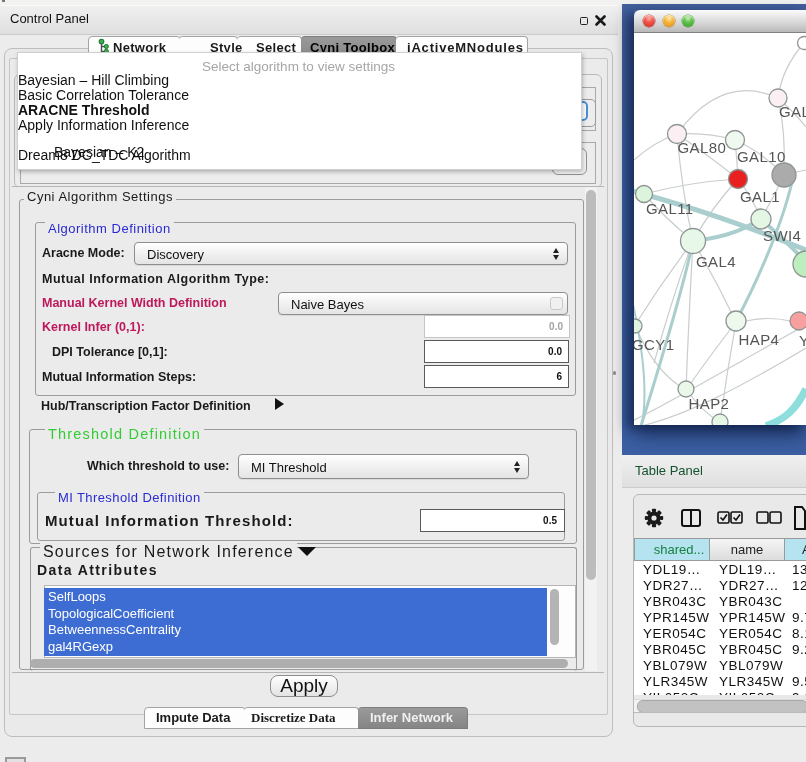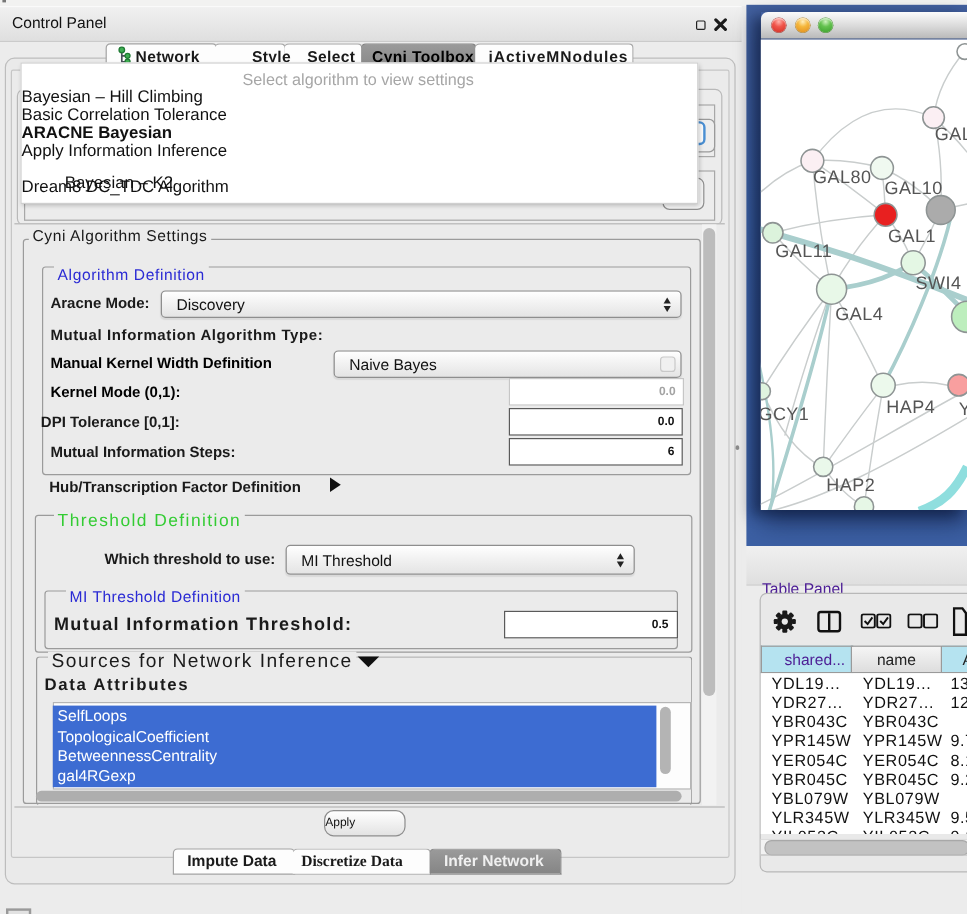--- a/index.html
+++ b/index.html
@@ -1,19 +1,19 @@
 <!DOCTYPE html>
 <html><head>
 <meta charset="utf-8">
 <style>
   html,body{margin:0;padding:0;}
   body{width:806px;height:762px;background:#ececec;font-family:"Liberation Sans",sans-serif;position:relative;overflow:hidden;}
   .abs{position:absolute;}
   .lbl{position:absolute;font-weight:bold;font-size:12.5px;color:#1a1a1a;white-space:nowrap;}
-  .dis{color:#000000;}
+  .dis{color:#be185d;}
   .combo{position:absolute;border:1px solid #8e8e8e;border-radius:4px;background:linear-gradient(#ffffff, #f2f2f2 45%, #e4e4e4);box-shadow:0 1px 1px rgba(0,0,0,.08);}
   .combo .ctext{position:absolute;left:12px;top:50%;transform:translateY(-50%);font-size:13px;color:#111;white-space:nowrap;}
   .spin{position:absolute;right:7px;top:50%;transform:translateY(-50%);width:7px;height:12px;}
   .spin:before{content:"";position:absolute;left:0;top:0;border-left:3.5px solid transparent;border-right:3.5px solid transparent;border-bottom:5px solid #222;}
   .spin:after{content:"";position:absolute;left:0;bottom:0;border-left:3.5px solid transparent;border-right:3.5px solid transparent;border-top:5px solid #222;}
   .field{position:absolute;background:#fff;font-size:10px;font-weight:bold;color:#111;text-align:right;white-space:nowrap;}
   .group{position:absolute;border:1px solid #9b9b9b;border-radius:3px;}
   .glabel{position:absolute;font-size:12px;background:#ebebeb;padding:0 3px;white-space:nowrap;}
   .tab{position:absolute;background:#fdfdfd;border:1px solid #a3a3a3;border-radius:4px 4px 0 0;font-size:13px;color:#111;text-align:center;}
   .tabsel{background:linear-gradient(#9a9a9a,#858585);color:#f4f4f4;border-color:#7e7e7e;}
@@ -79,24 +79,24 @@
 
 <div class="lbl" style="left:42px;top:272px;letter-spacing:0.5px;">Mutual Information Algorithm Type:</div>
 <div class="combo" style="left:278px;top:268px;width:288px;height:21px;margin-top:24px;">
     <span class="ctext">Naive Bayes</span>
     <span class="spin"></span>
   </div>
 
 <div class="lbl dis" style="left:42px;top:296px;">Manual Kernel Width Definition</div>
 <div class="abs" style="left:550px;top:297px;width:11px;height:11px;background:#f0f0f0;border:1px solid #c9c9c9;border-radius:3px;"></div>
 
-<div class="lbl dis" style="left:42px;top:320px;">Kernel Mode (0,1):</div>
+<div class="lbl dis" style="left:42px;top:320px;">Kernel Infer (0,1):</div>
 <div class="field" style="left:424px;top:315px;width:138px;height:21px;border:1px solid #c6c6c6;line-height:21px;padding-right:6px;color:#a3a3a3;">0.0</div>
 
-<div class="lbl" style="left:34px;top:345px;">DPI Tolerance [0,1]:</div>
+<div class="lbl" style="left:52px;top:345px;">DPI Tolerance [0,1]:</div>
 <div class="field" style="left:424px;top:340px;width:137px;height:21px;border:1.5px solid #5a5a5a;line-height:21px;padding-right:6px;">0.0</div>
 
 <div class="lbl" style="left:42px;top:370px;">Mutual Information Steps:</div>
 <div class="field" style="left:424px;top:365px;width:137px;height:21px;border:1.5px solid #5a5a5a;line-height:21px;padding-right:6px;">6</div>
 
 <div class="lbl" style="left:41px;top:399px;">Hub/Transcription Factor Definition</div>
 <div class="abs" style="left:275px;top:398px;width:0;height:0;border-top:6px solid transparent;border-bottom:6px solid transparent;border-left:9px solid #111;"></div>
 
 <div class="group" style="left:29px;top:429px;width:546px;height:113px;"></div>
 <div class="glabel" style="left:45px;top:426px;color:#33cc33;font-size:14.5px;letter-spacing:1.2px;">Threshold Definition</div>
@@ -121,34 +121,34 @@
 <div class="abs" style="left:44px;top:588px;width:503px;height:68px;background:#3d6cd2;"></div>
 <div class="abs" style="left:48px;top:589px;font-size:13px;color:#fff;line-height:16.7px;">SelfLoops<br>TopologicalCoefficient<br>BetweennessCentrality<br>gal4RGexp</div>
 
 <div class="abs" style="left:550px;top:589px;width:9px;height:56px;background:#b4b4b4;border-radius:5px;"></div>
 
 <div class="abs" style="left:30px;top:659px;width:538px;height:9px;background:#aeaeae;border-radius:5px;"></div>
 
 <div class="abs" style="left:585px;top:187px;width:12px;height:484px;background:#f2f2f2;"></div>
 <div class="abs" style="left:586px;top:190px;width:10px;height:390px;background:#bcbcbc;border-radius:6px;"></div>
 
-<div class="abs" style="left:270px;top:675px;width:66px;height:20px;background:linear-gradient(#ffffff,#eeeeee 60%,#e3e3e3);border:1px solid #8d8d8d;border-radius:8px;line-height:20px;font-size:10px;color:#111;">Apply</div>
+<div class="abs" style="left:270px;top:675px;width:66px;height:20px;background:linear-gradient(#ffffff,#eeeeee 60%,#e3e3e3);border:1px solid #8d8d8d;border-radius:8px;text-align:center;line-height:20px;font-size:19px;color:#111;">Apply</div>
 
 <div class="tab" style="left:144px;top:707px;width:100px;height:20px;"></div>
 <div class="tab" style="left:244px;top:707px;width:114px;height:20px;border-left:none;"></div>
 <div class="tab tabsel" style="left:358px;top:707px;width:109px;height:20px;border-left:none;"></div>
 <div class="abs" style="left:156px;top:710px;font-size:13px;font-weight:bold;color:#1a1a1a;">Impute Data</div>
 <div class="abs" style="left:251px;top:710px;font-size:13px;font-weight:bold;color:#1a1a1a;font-family:Liberation Serif, serif;">Discretize Data</div>
 <div class="abs" style="left:370px;top:710px;font-size:13px;font-weight:bold;color:#f0f0f0;">Infer Network</div>
 
 <div class="abs" style="left:17px;top:52px;width:563px;height:116px;background:#fff;box-shadow:1px 2px 4px rgba(0,0,0,.25);border:1px solid #cfcfcf;"></div>
 <div class="abs" style="left:17px;top:59px;width:563px;text-align:center;font-size:13.5px;color:#a6a6a6;">Select algorithm to view settings</div>
 <div class="popitem" style="top:72px;">Bayesian – Hill Climbing</div>
 <div class="popitem" style="top:87px;">Basic Correlation Tolerance</div>
-<div class="popitem" style="top:102px;font-weight:bold;">ARACNE Bayesian</div>
+<div class="popitem" style="top:102px;font-weight:bold;">ARACNE Threshold</div>
 <div class="popitem" style="top:117px;">Apply Information Inference</div>
 <div class="popitem" style="top:144px;padding-left:36px;">Bayesian – K2</div>
 <div class="popitem" style="top:147px;">Dream8 DC_TDC Algorithm</div>
 
 <div class="abs" style="left:622px;top:4px;width:184px;height:451px;background:linear-gradient(#43619f,#3e63a8 40%,#3c60a4);"></div>
 
 <div class="abs" style="left:634px;top:10px;width:172px;height:415px;box-shadow:-7px 4px 10px rgba(5,15,45,.45), 0 10px 20px rgba(5,15,45,.55);"></div>
 <div class="abs" style="left:634px;top:10px;width:172px;height:22px;background:linear-gradient(#fbfbfb,#d9d9d9 55%,#b9b9b9);border-radius:6px 0 0 0;border-bottom:1px solid #828282;"></div>
 <div class="abs" style="left:643px;top:15px;width:12px;height:12px;border-radius:50%;background:radial-gradient(circle at 50% 25%, #ffb3ac 0%, #f0564c 40%, #dd3d33 75%, #c0352c 100%);box-shadow:inset 0 1px 1px rgba(255,255,255,.6), 0 0 0 0.5px #a8423c;"></div>
 <div class="abs" style="left:663px;top:15px;width:12px;height:12px;border-radius:50%;background:radial-gradient(circle at 50% 25%, #ffeebb 0%, #f5b73c 40%, #e89c28 75%, #cd8a20 100%);box-shadow:inset 0 1px 1px rgba(255,255,255,.6), 0 0 0 0.5px #b08427;"></div>
@@ -220,21 +220,21 @@
     <text x="62" y="233.5">GAL4</text>
     <text x="-2" y="317">GCY1</text>
     <text x="104.5" y="311.5">HAP4</text>
     <text x="165" y="313">Y</text>
     <text x="54.5" y="376">HAP2</text>
   </g>
 </svg>
 
 <div class="abs" style="left:618px;top:455px;width:188px;height:307px;background:#ececec;"></div>
 <div class="abs" style="left:622px;top:455px;width:184px;height:32px;background:linear-gradient(#f0f0f0,#dfdfdf);border-bottom:1px solid #cbcbcb;"></div>
-<div class="abs" style="left:635px;top:463px;font-size:13px;color:#4c1d95;margin-top:20px;">Table Panel</div>
+<div class="abs" style="left:635px;top:463px;font-size:13px;color:#14532d;">Table Panel</div>
 
 <div class="abs" style="left:633px;top:494px;width:180px;height:231px;background:#e9e9e9;border:1px solid #b8b8b8;border-radius:6px;"></div>
 
 <svg class="abs" style="left:644px;top:508px;" width="20" height="20" viewBox="0 0 20 20">
   <g fill="#1a1a1a">
     <circle cx="10" cy="10" r="6.6"></circle>
     <g>
       <rect x="7.9" y="0.8" width="4.2" height="3.2" rx="1"></rect>
       <rect x="7.9" y="16" width="4.2" height="3.2" rx="1"></rect>
       <rect x="0.8" y="7.9" width="3.2" height="4.2" rx="1"></rect>
@@ -257,21 +257,21 @@
   <path d="M16.5,6.5 L19,9 L23,3.5" stroke="#111" stroke-width="1.6" fill="none"></path>
 </svg>
 <svg class="abs" style="left:756px;top:511px;" width="26" height="13" viewBox="0 0 26 13">
   <rect x="1" y="1" width="11" height="11" fill="none" stroke="#111" stroke-width="1.6" rx="1.5"></rect>
   <rect x="14" y="1" width="11" height="11" fill="none" stroke="#111" stroke-width="1.6" rx="1.5"></rect>
 </svg>
 <svg class="abs" style="left:794px;top:505px;" width="12" height="26" viewBox="0 0 12 26">
   <path d="M1,2 L8,2 L11,6 L11,24 L1,24 Z" fill="none" stroke="#111" stroke-width="2"></path>
 </svg>
 
-<div class="abs" style="left:634px;top:538px;width:77px;height:23px;background:#b5e3f0;border:1px solid #9a9a9a;border-right:none;box-sizing:border-box;text-align:center;text-indent:12px;font-size:13px;color:#4c1d95;line-height:22px;">shared...</div>
+<div class="abs" style="left:634px;top:538px;width:77px;height:23px;background:#b5e3f0;border:1px solid #9a9a9a;border-right:none;box-sizing:border-box;text-align:center;text-indent:12px;font-size:13px;color:#15803d;line-height:22px;">shared...</div>
 <div class="abs" style="left:709px;top:538px;width:76px;height:23px;background:linear-gradient(#f5f5f5,#dddddd);border:1px solid #9a9a9a;box-sizing:border-box;text-align:center;font-size:13px;color:#222;line-height:22px;">name</div>
 <div class="abs" style="left:785px;top:538px;width:21px;height:23px;background:#b5e3f0;border-top:1px solid #9a9a9a;border-bottom:1px solid #9a9a9a;box-sizing:border-box;font-size:13px;color:#222;line-height:22px;padding-left:17px;">A</div>
 
 <div class="abs" style="left:634px;top:561px;width:172px;height:134px;background:#fff;overflow:hidden;font-size:13.5px;letter-spacing:0.5px;color:#111;">
   <div style="position:absolute;left:9px;top:1px;line-height:16px;">YDL19…<br>YDR27…<br>YBR043C<br>YPR145W<br>YER054C<br>YBR045C<br>YBL079W<br>YLR345W<br>YIL052C</div>
   <div style="position:absolute;left:85px;top:1px;line-height:16px;">YDL19…<br>YDR27…<br>YBR043C<br>YPR145W<br>YER054C<br>YBR045C<br>YBL079W<br>YLR345W<br>YIL052C</div>
   <div style="position:absolute;left:158px;top:1px;line-height:16px;">131<br>12<br>&nbsp;<br>9.7<br>8.1<br>9.2<br>&nbsp;<br>9.5<br>9.1</div>
 </div>
 
 <div class="abs" style="left:634px;top:699px;width:172px;height:13px;background:#f2f2f2;border-top:1px solid #ddd;"></div>

